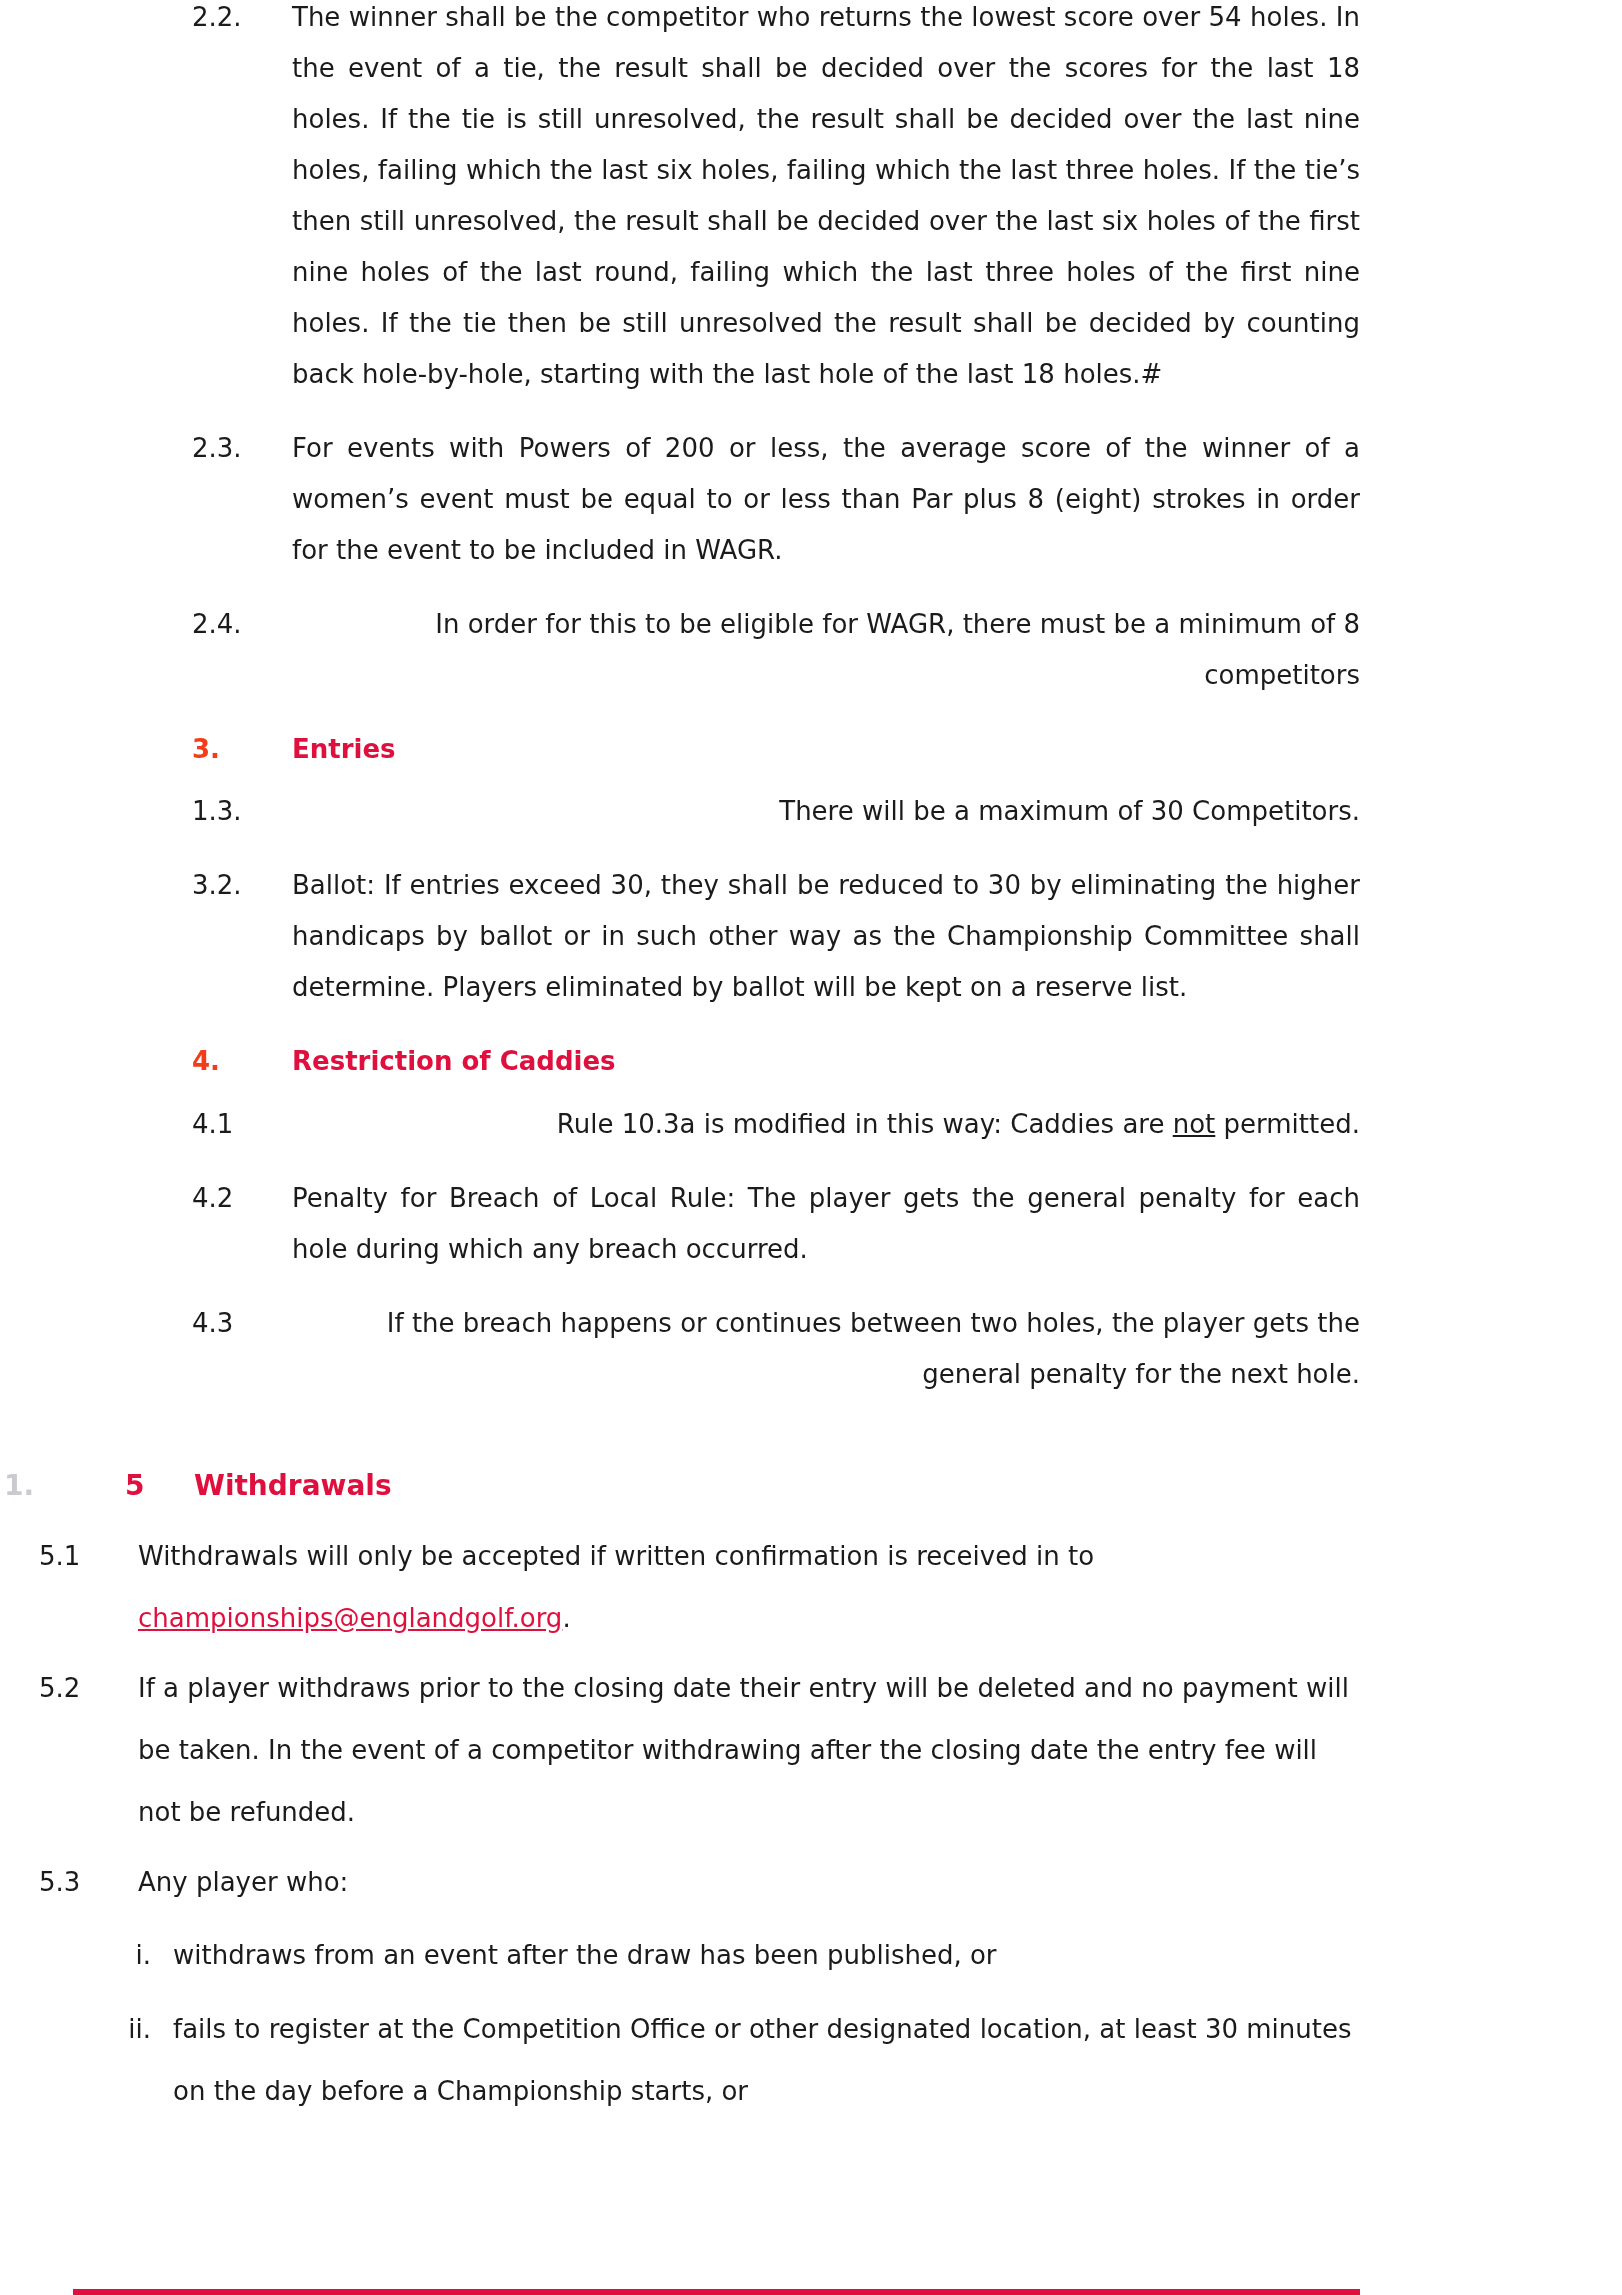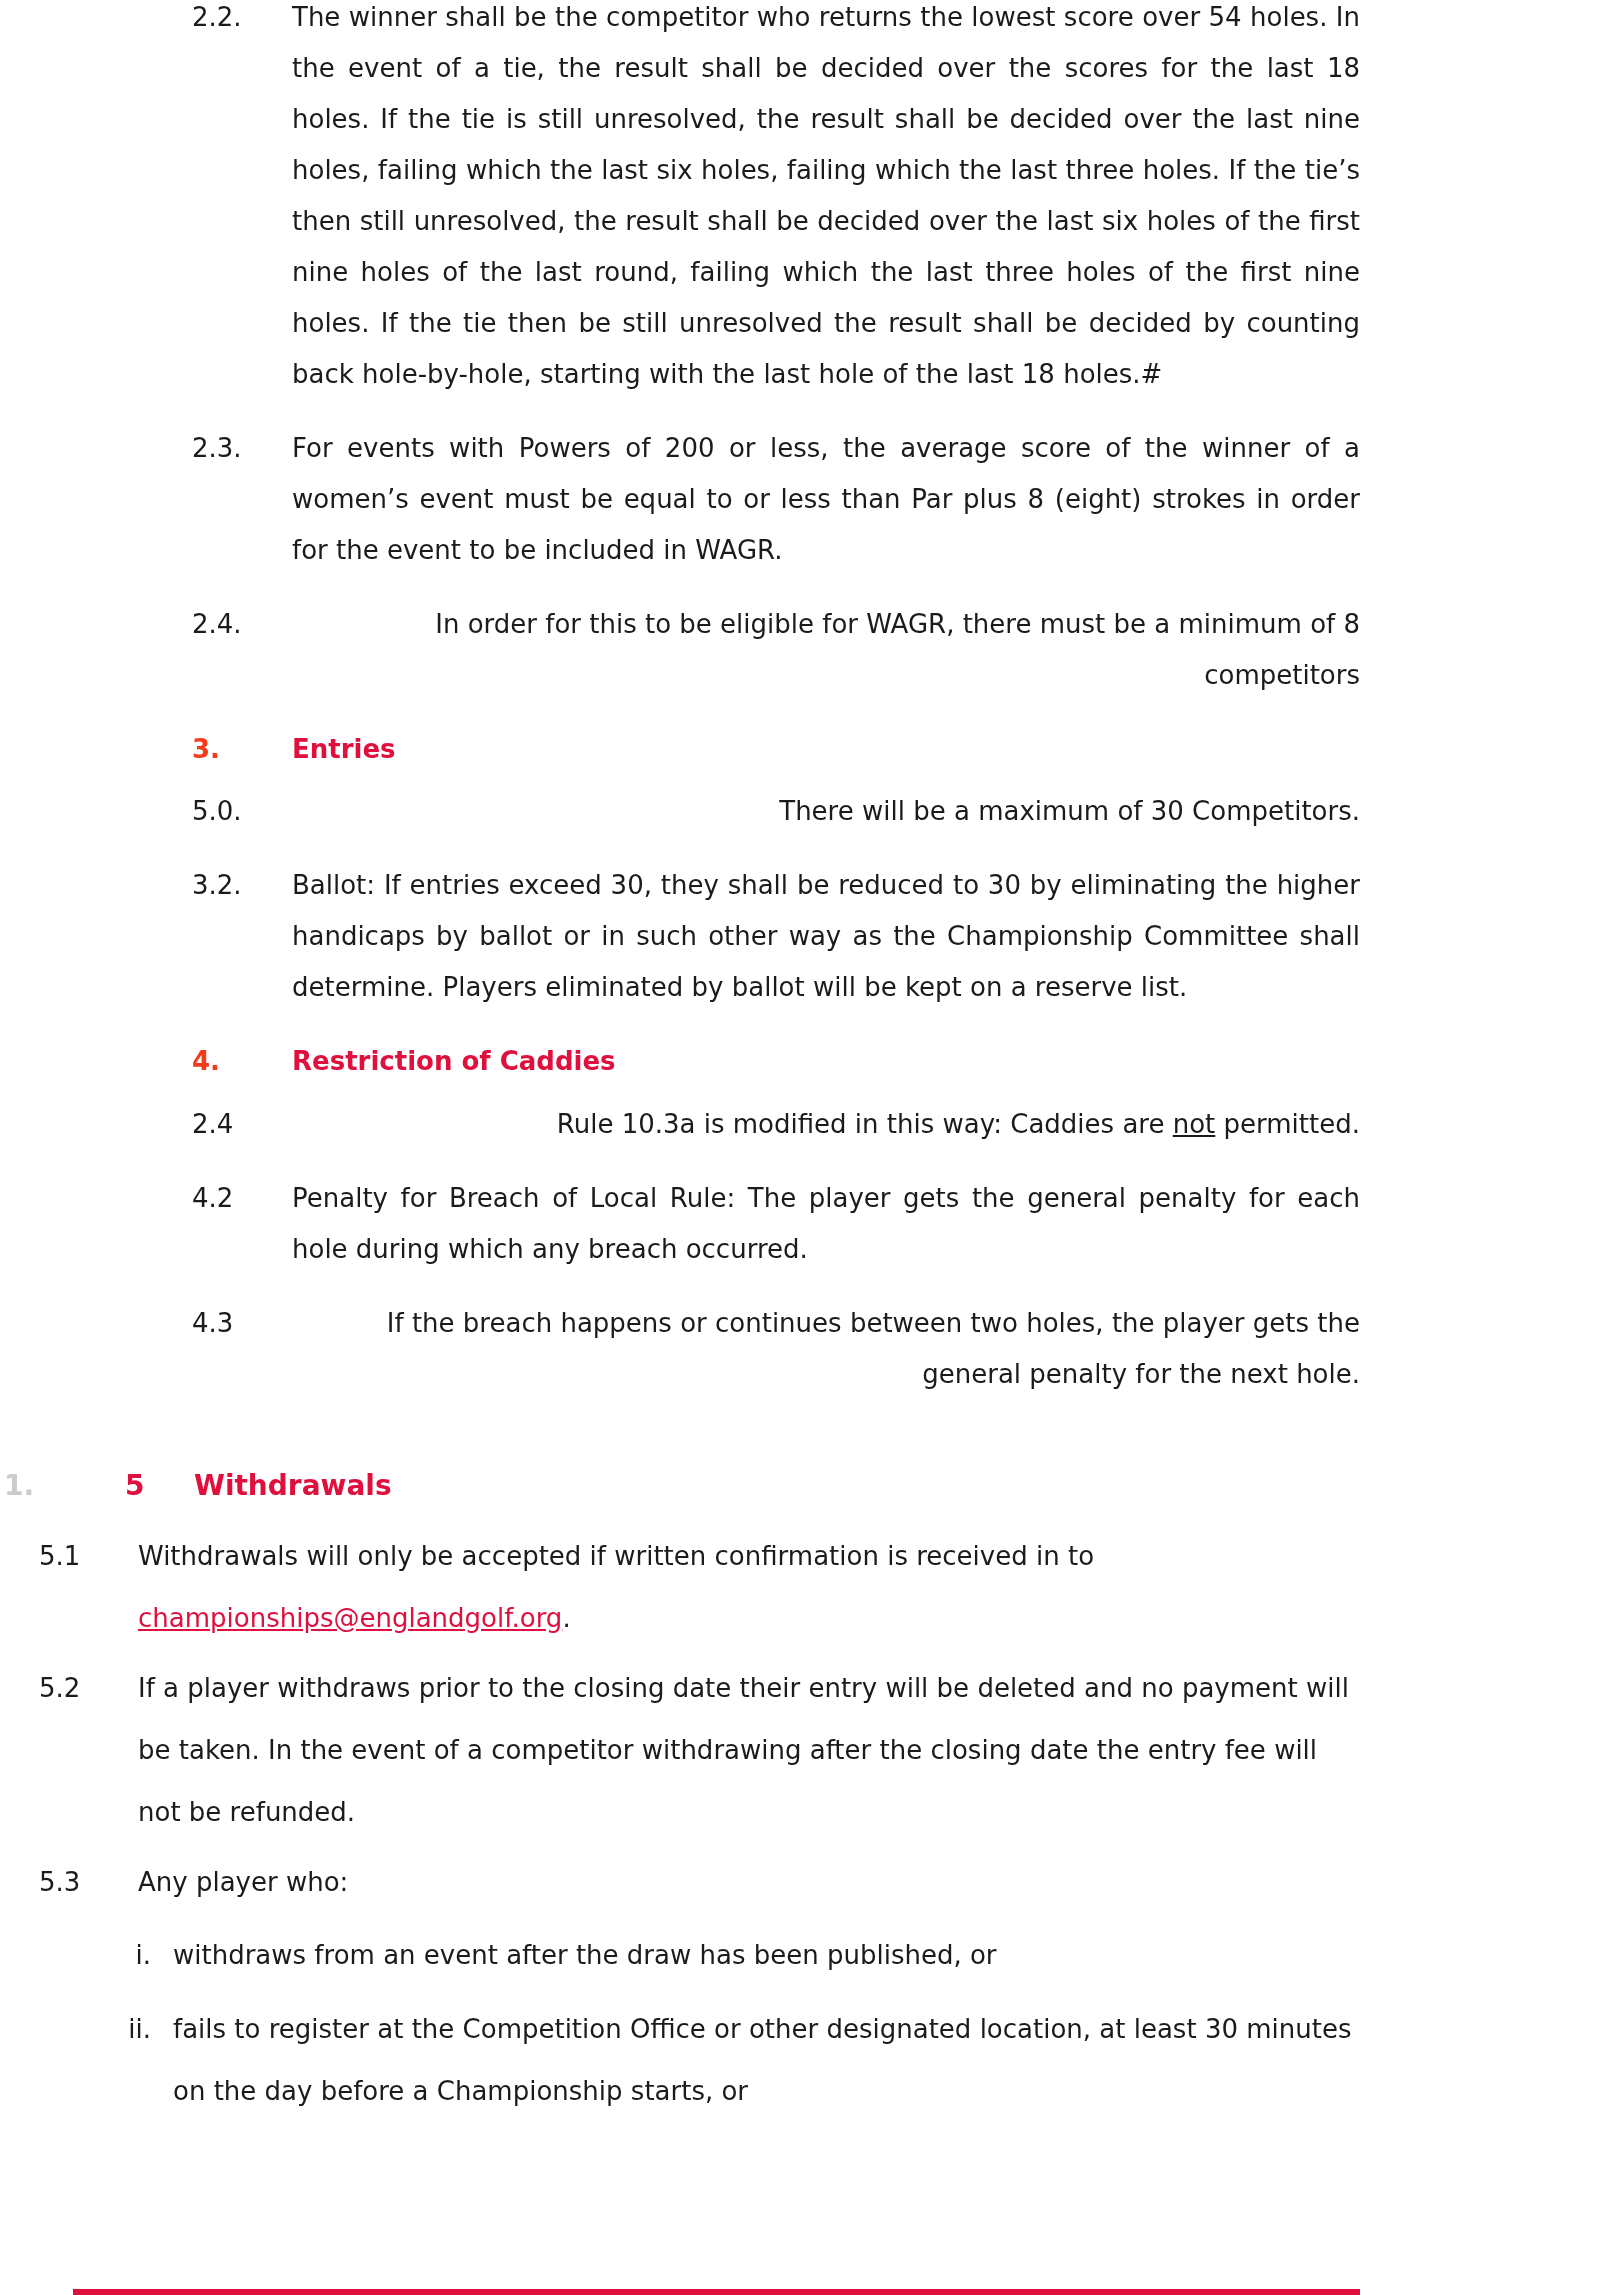--- a/index.html
+++ b/index.html
@@ -103,36 +103,36 @@
     <div class="num">2.4.</div>
     <div class="body left">In order for this to be eligible for WAGR, there must be a minimum of 8 competitors</div>
   </div>
 
   <div class="sec-heading">
     <div class="num">3.</div>
     <div class="title">Entries</div>
   </div>
 
   <div class="clause">
-    <div class="num">5.0.</div>
+    <div class="num">1.3.</div>
     <div class="body left">There will be a maximum of 30 Competitors.</div>
   </div>
 
   <div class="clause">
     <div class="num">3.2.</div>
     <div class="body">Ballot: If entries exceed 30, they shall be reduced to 30 by eliminating the higher handicaps by ballot or in such other way as the Championship Committee shall determine. Players eliminated by ballot will be kept on a reserve list.</div>
   </div>
 
   <div class="sec-heading">
     <div class="num">4.</div>
     <div class="title">Restriction of Caddies</div>
   </div>
 
   <div class="clause">
-    <div class="num">2.4</div>
+    <div class="num">4.1</div>
     <div class="body left"><span>Rule 10.3a is modified in this way: Caddies are </span><span class="ul">not</span><span> permitted.</span></div>
   </div>
 
   <div class="clause">
     <div class="num">4.2</div>
     <div class="body">Penalty for Breach of Local Rule: The player gets the general penalty for each hole during which any breach occurred.</div>
   </div>
 
   <div class="clause">
     <div class="num">4.3</div>

